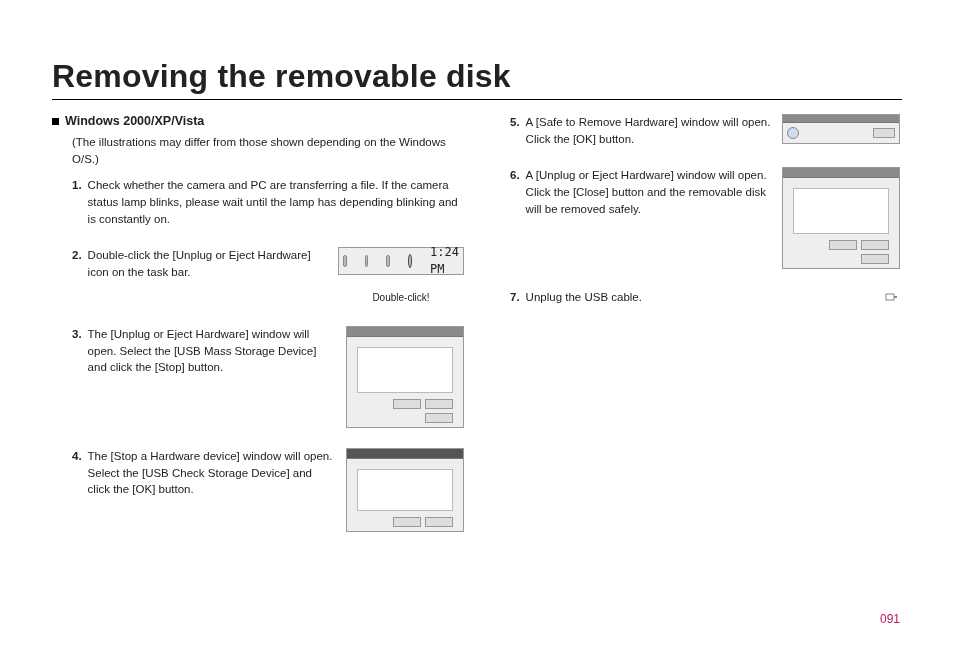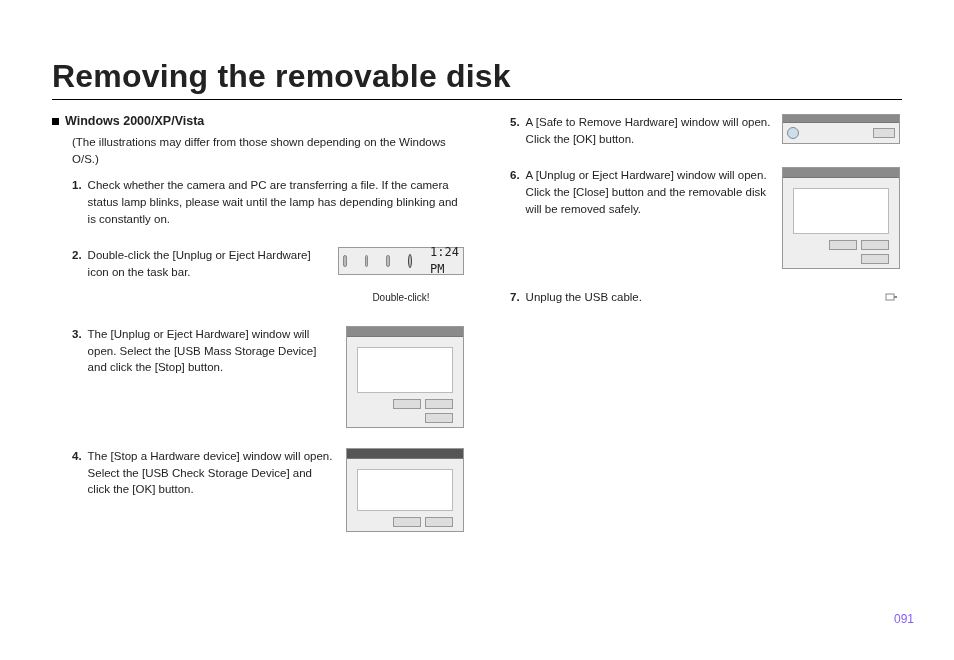--- a/index.html
+++ b/index.html
@@ -171,24 +171,24 @@
     border-radius: 50%;
     background: #cde;
   }
   .thumb-msg .okb {
     width: 20px; height: 8px;
     background: #ddd; border: 1px solid #999;
     margin-left: auto;
   }
   .pagenum {
     position: absolute;
-    right: 40px;
+    right: 54px;
     bottom: 34px;
     font-size: 12px;
-    color: #8b5cf6;
+    color: #be185d;
     margin-top: 12px;
   }
   .right-steps li { margin-bottom: 28px; }
 </style>
 </head>
 <body>
 
 <div class="page">
   <h1>Removing the removable disk</h1>
   <div class="rule"></div>

